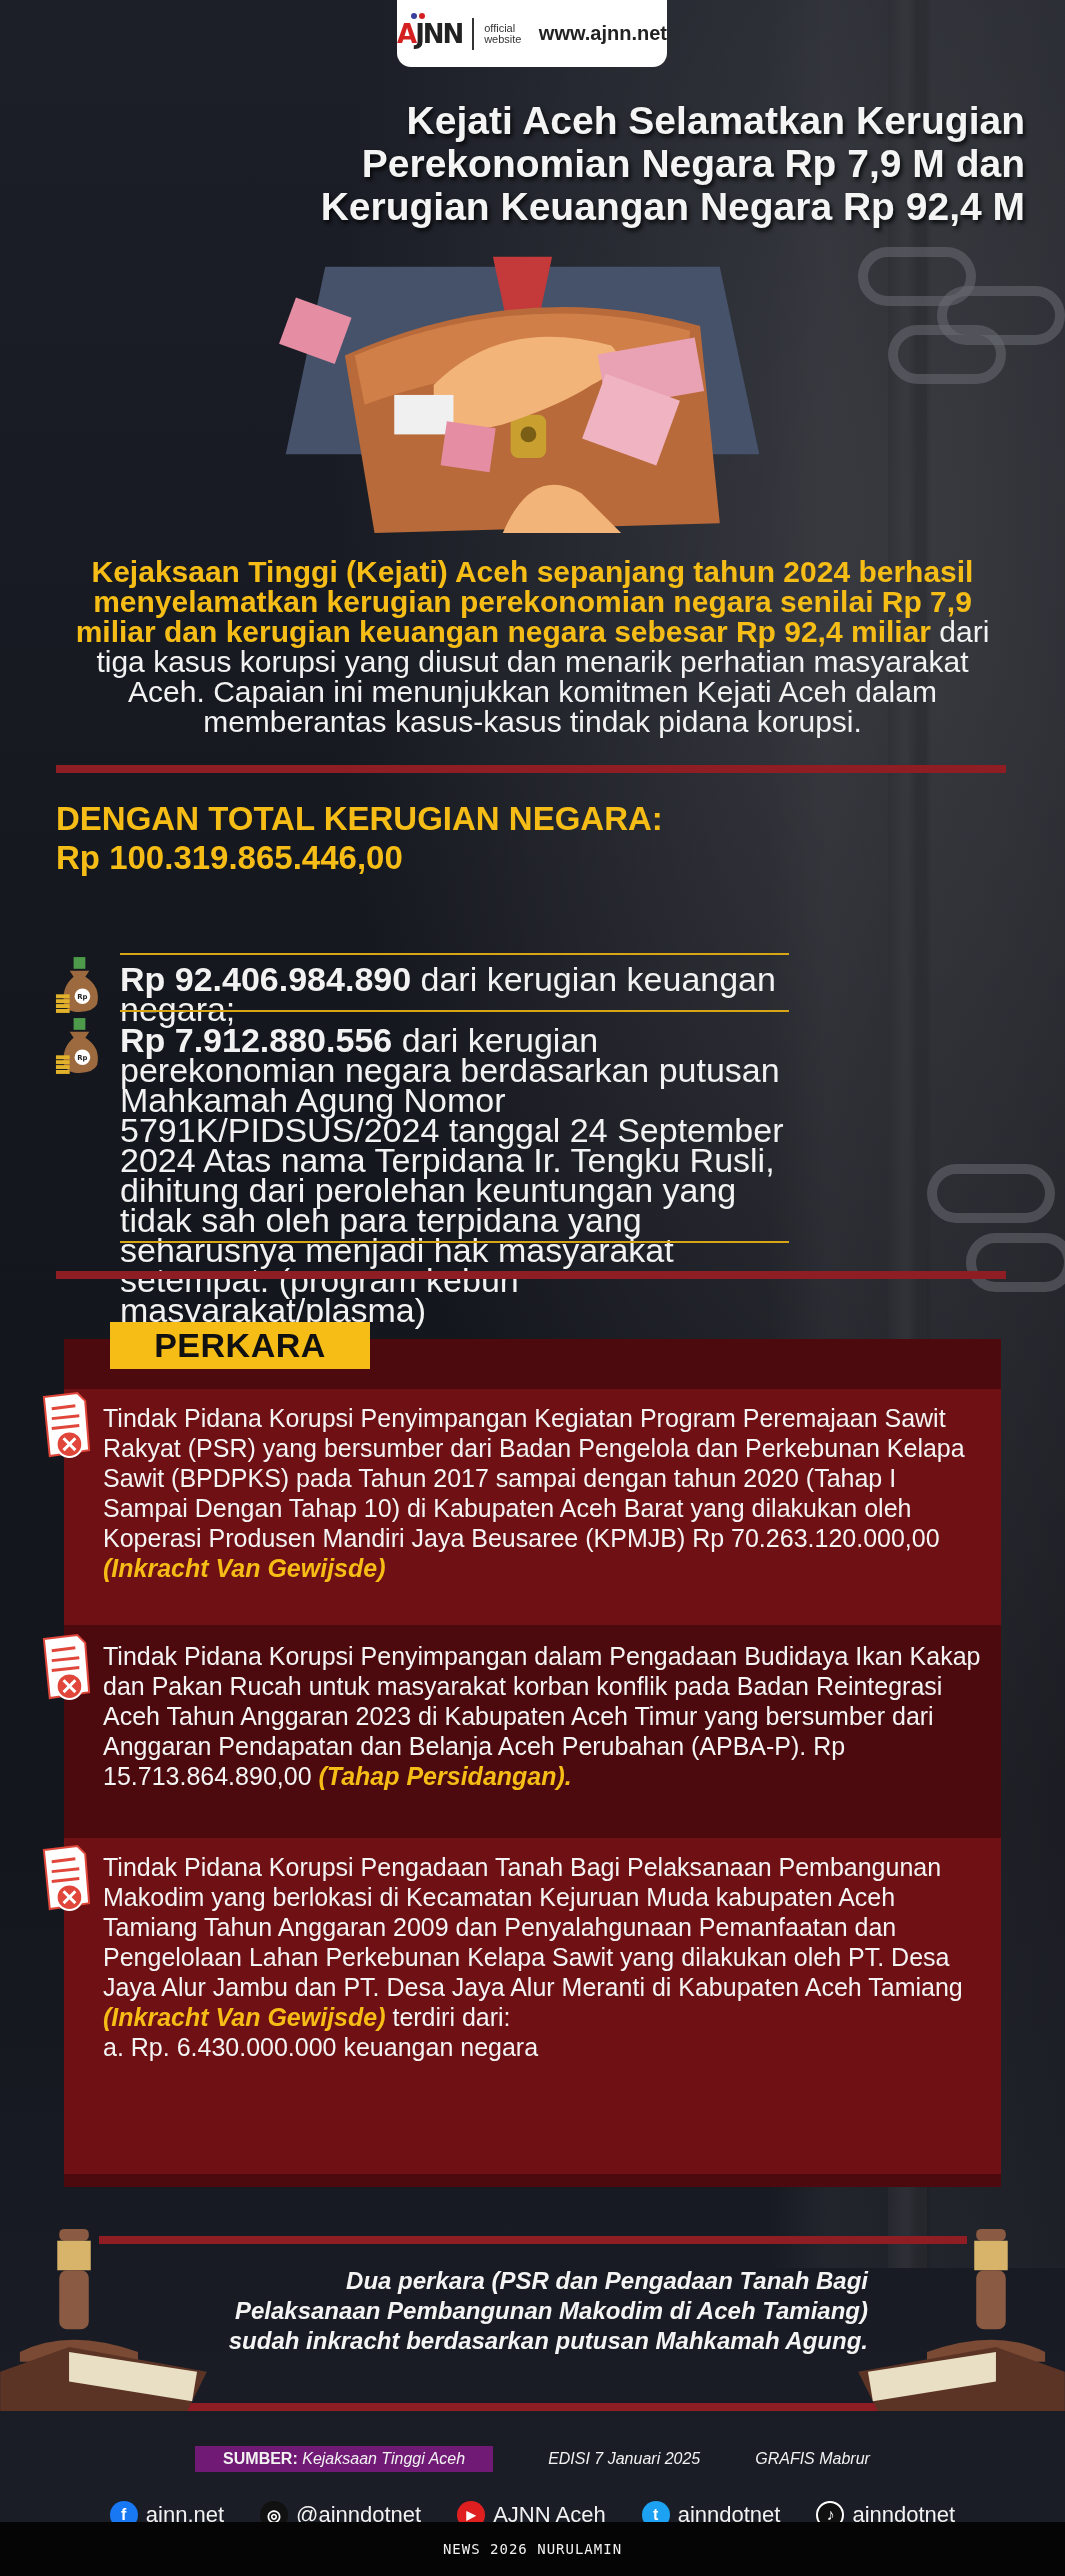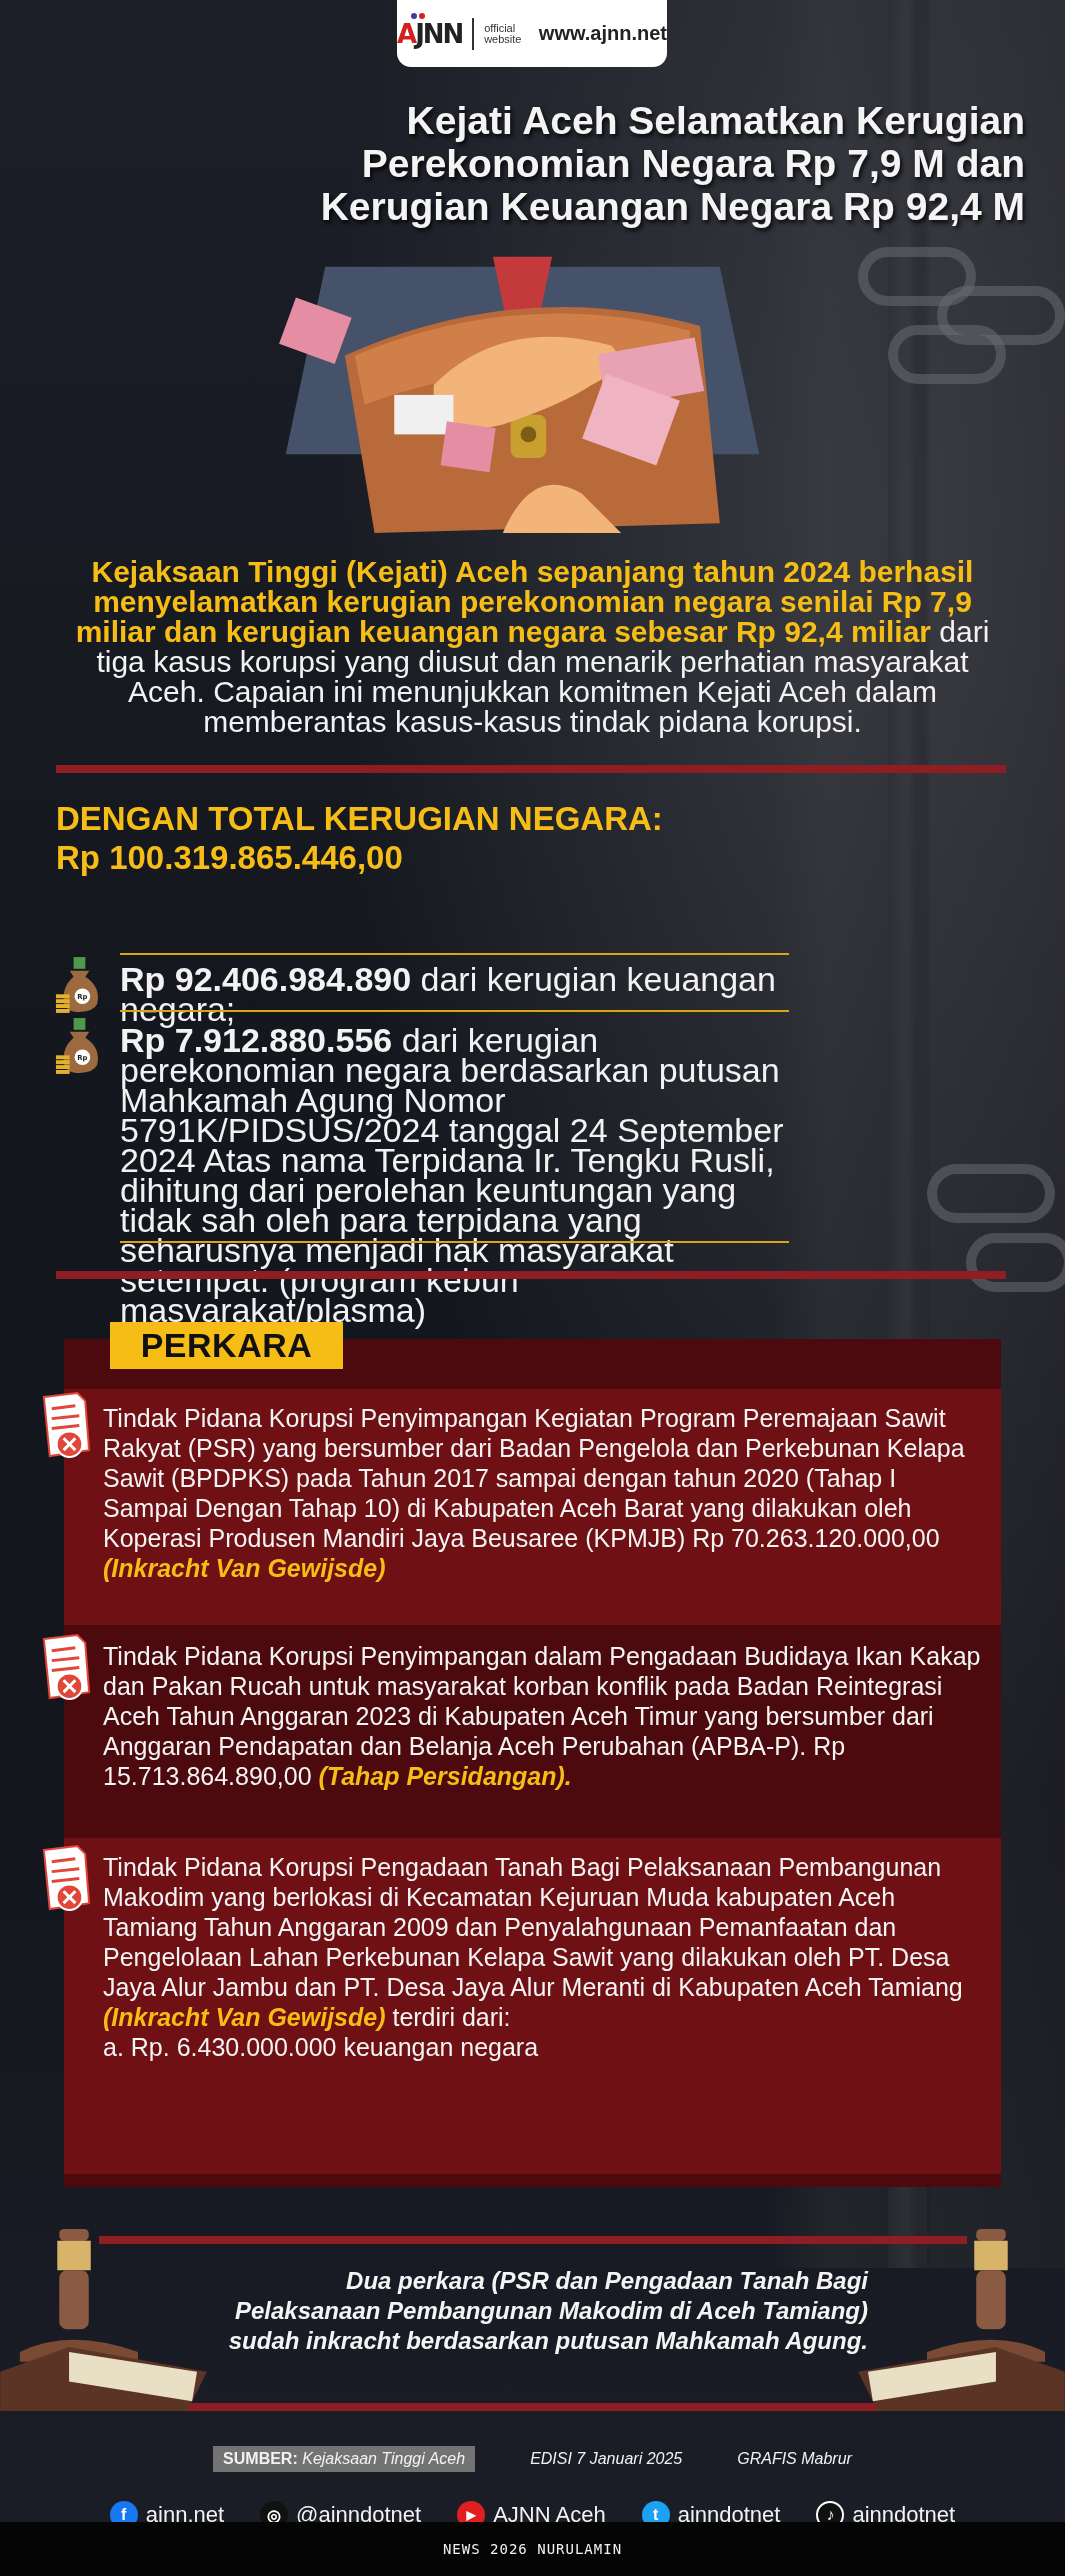--- a/index.html
+++ b/index.html
@@ -86,21 +86,21 @@
     }
     .loss-item b { font-weight: bold; }
     .moneybag { position: absolute; left: 54px; width: 49px; height: 59px; }
 
     
     .perkara-bg {
       position: absolute; left: 64px; top: 1339px; width: 937px; height: 848px;
       background: #4d0a0e;
     }
     .perkara-label {
-      position: absolute; left: 110px; top: 1322px; width: 233px; height: 47px;
+      position: absolute; left: 110px; top: 1322px; width: 260px; height: 47px;
       background: #f6bd16; color: #111; font-weight: bold; font-size: 34px;
       display: flex; align-items: center; justify-content: center;
       letter-spacing: 0.5px;
     }
     .case {
       position: absolute; left: 64px; width: 937px;
       padding: 0 20px 0 39px;
     }
     .case.light { background: #6e1014; }
     .case.dark { background: #4d0a0e; }
@@ -116,21 +116,21 @@
     }
     .gavel { position: absolute; width: 108px; height: 187px; }
 
     
     .footer-info {
       position: absolute; top: 2446px; left: 0; width: 1065px;
       display: flex; justify-content: center; align-items: center; gap: 55px;
       font-size: 16px; font-style: italic; color: #f2f2f2;
     }
     .source-badge {
-      background: #737373; padding: 4px 10px; font-style: italic;
+      background: #701a75; padding: 4px 28px; font-style: italic;
     }
     .source-badge b { font-style: normal; font-weight: bold; }
     .socials {
       position: absolute; top: 2501px; left: 0; width: 1065px;
       display: flex; justify-content: center; gap: 36px; align-items: center;
       font-size: 22px; color: #f2f2f2;
     }
     .social { display: flex; align-items: center; gap: 8px; }
     .sicon {
       width: 28px; height: 28px; border-radius: 50%;

